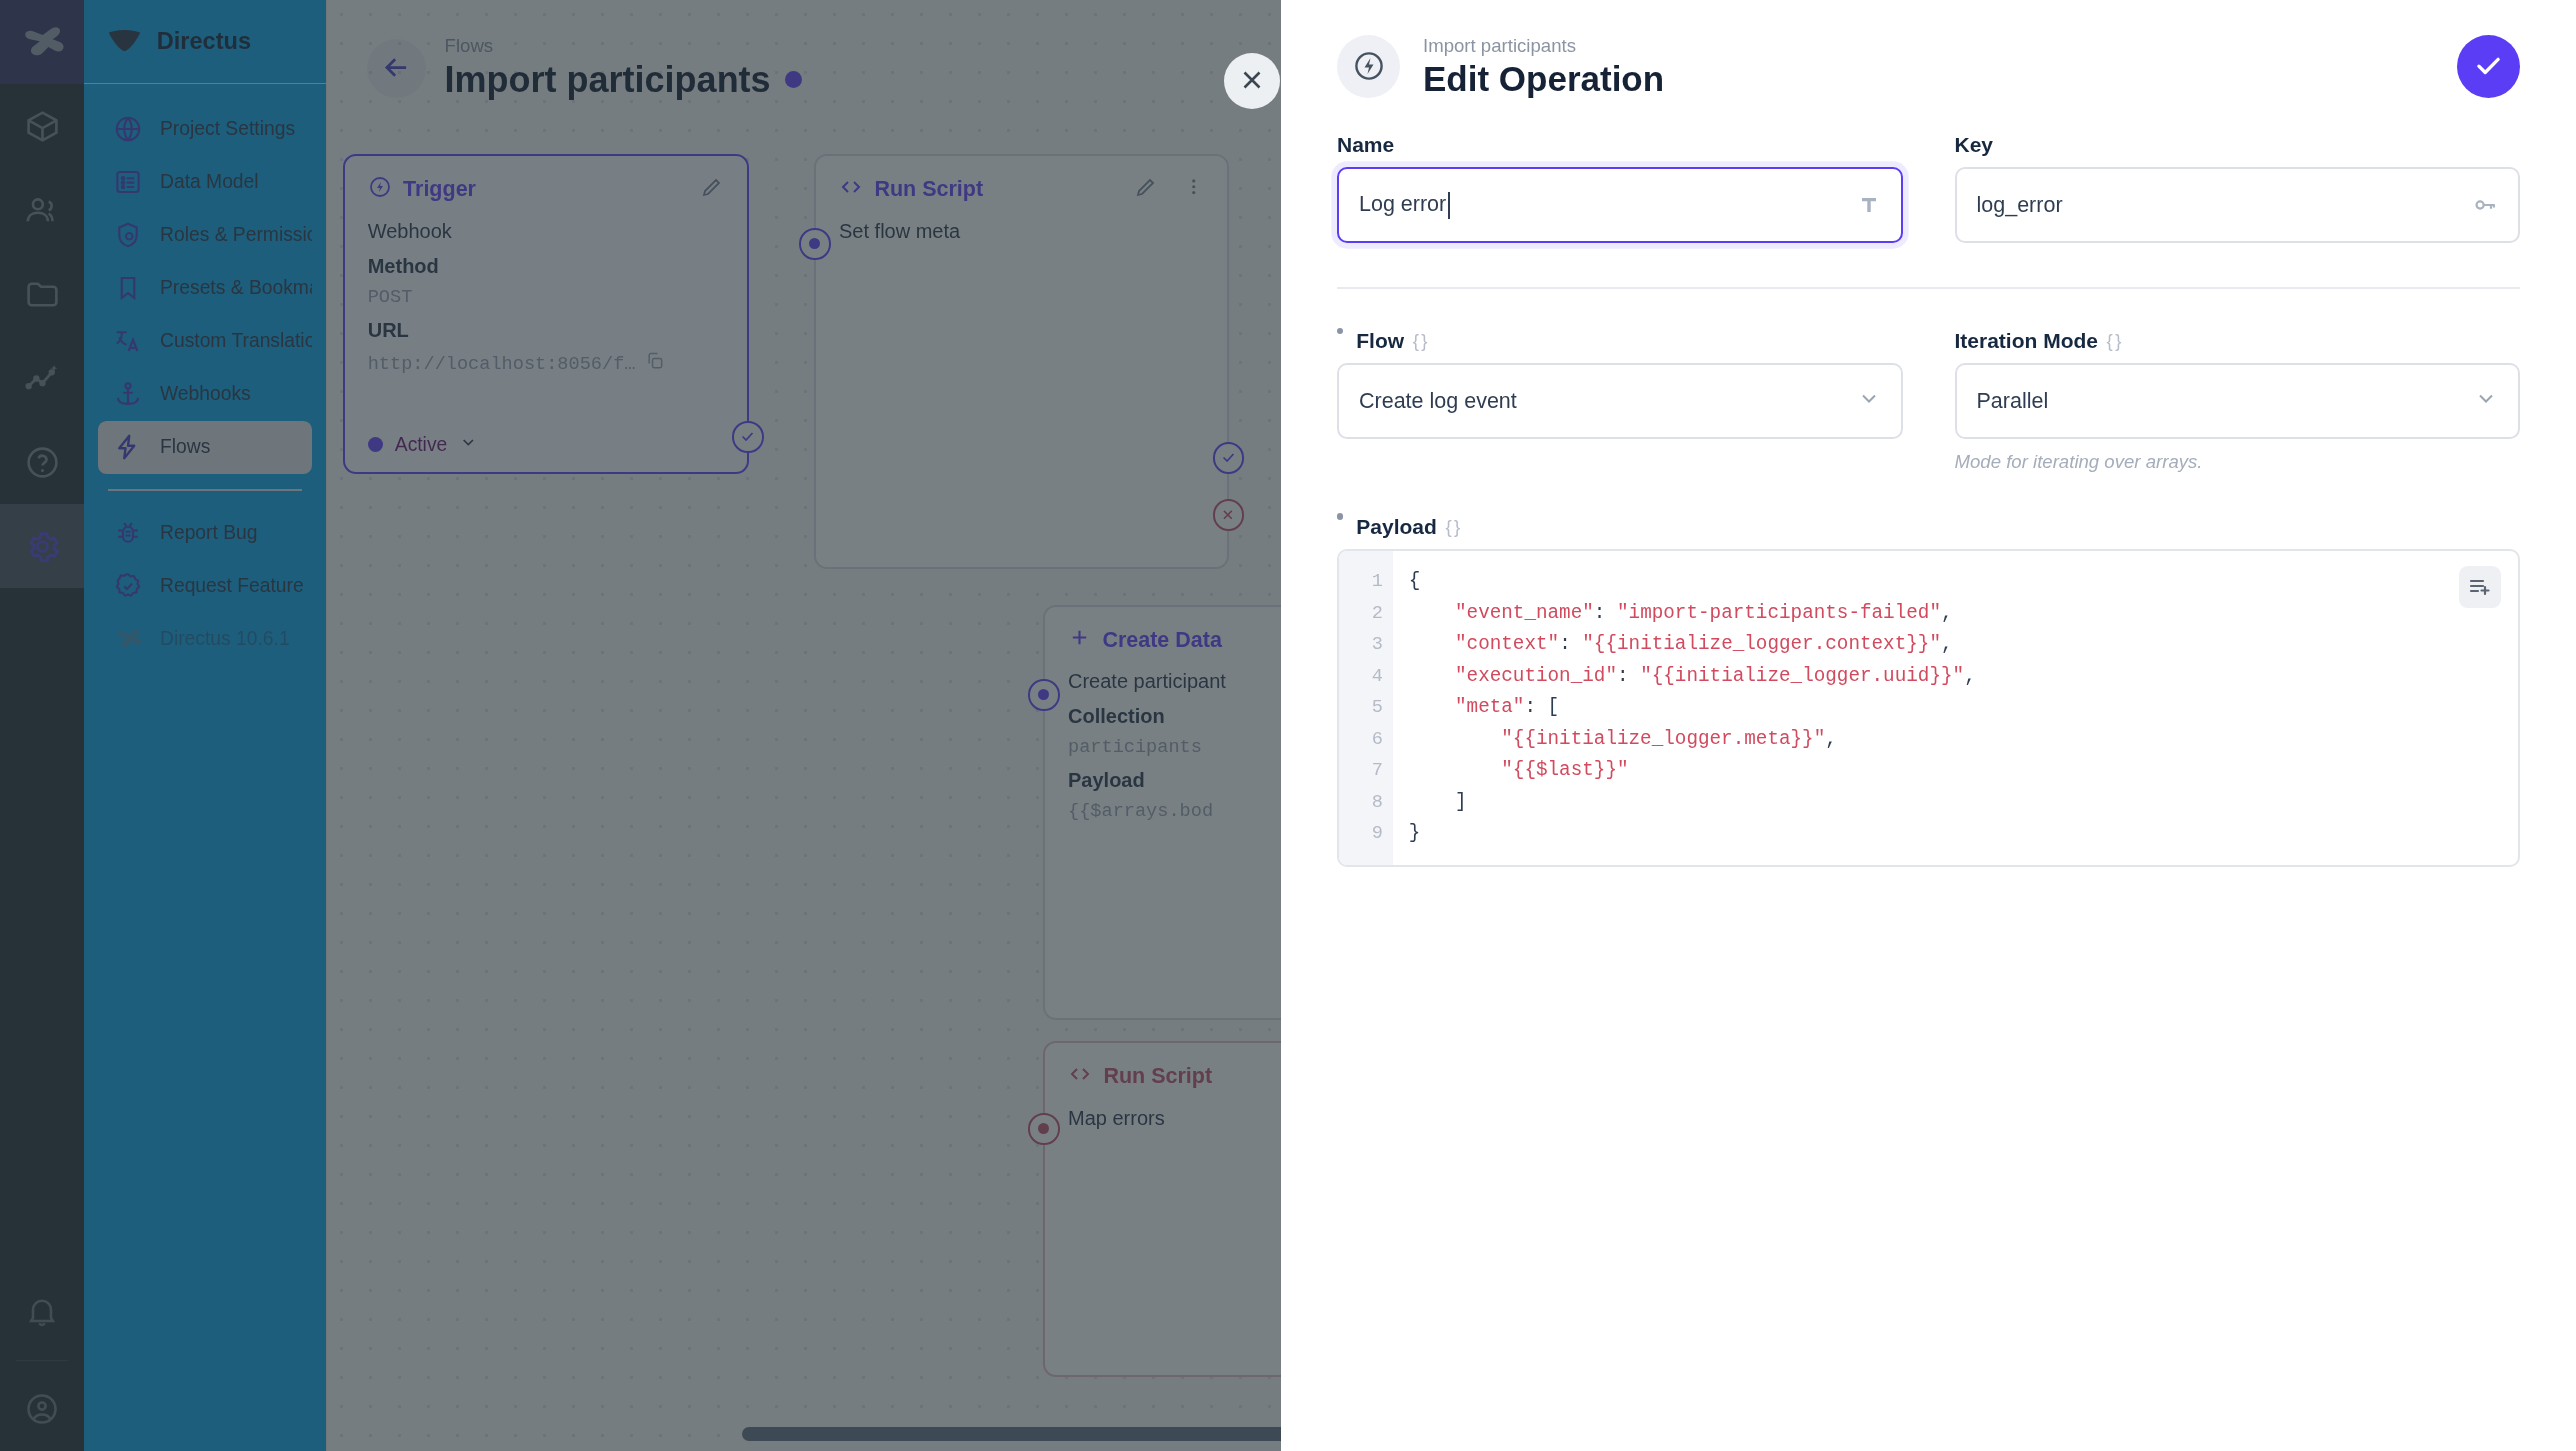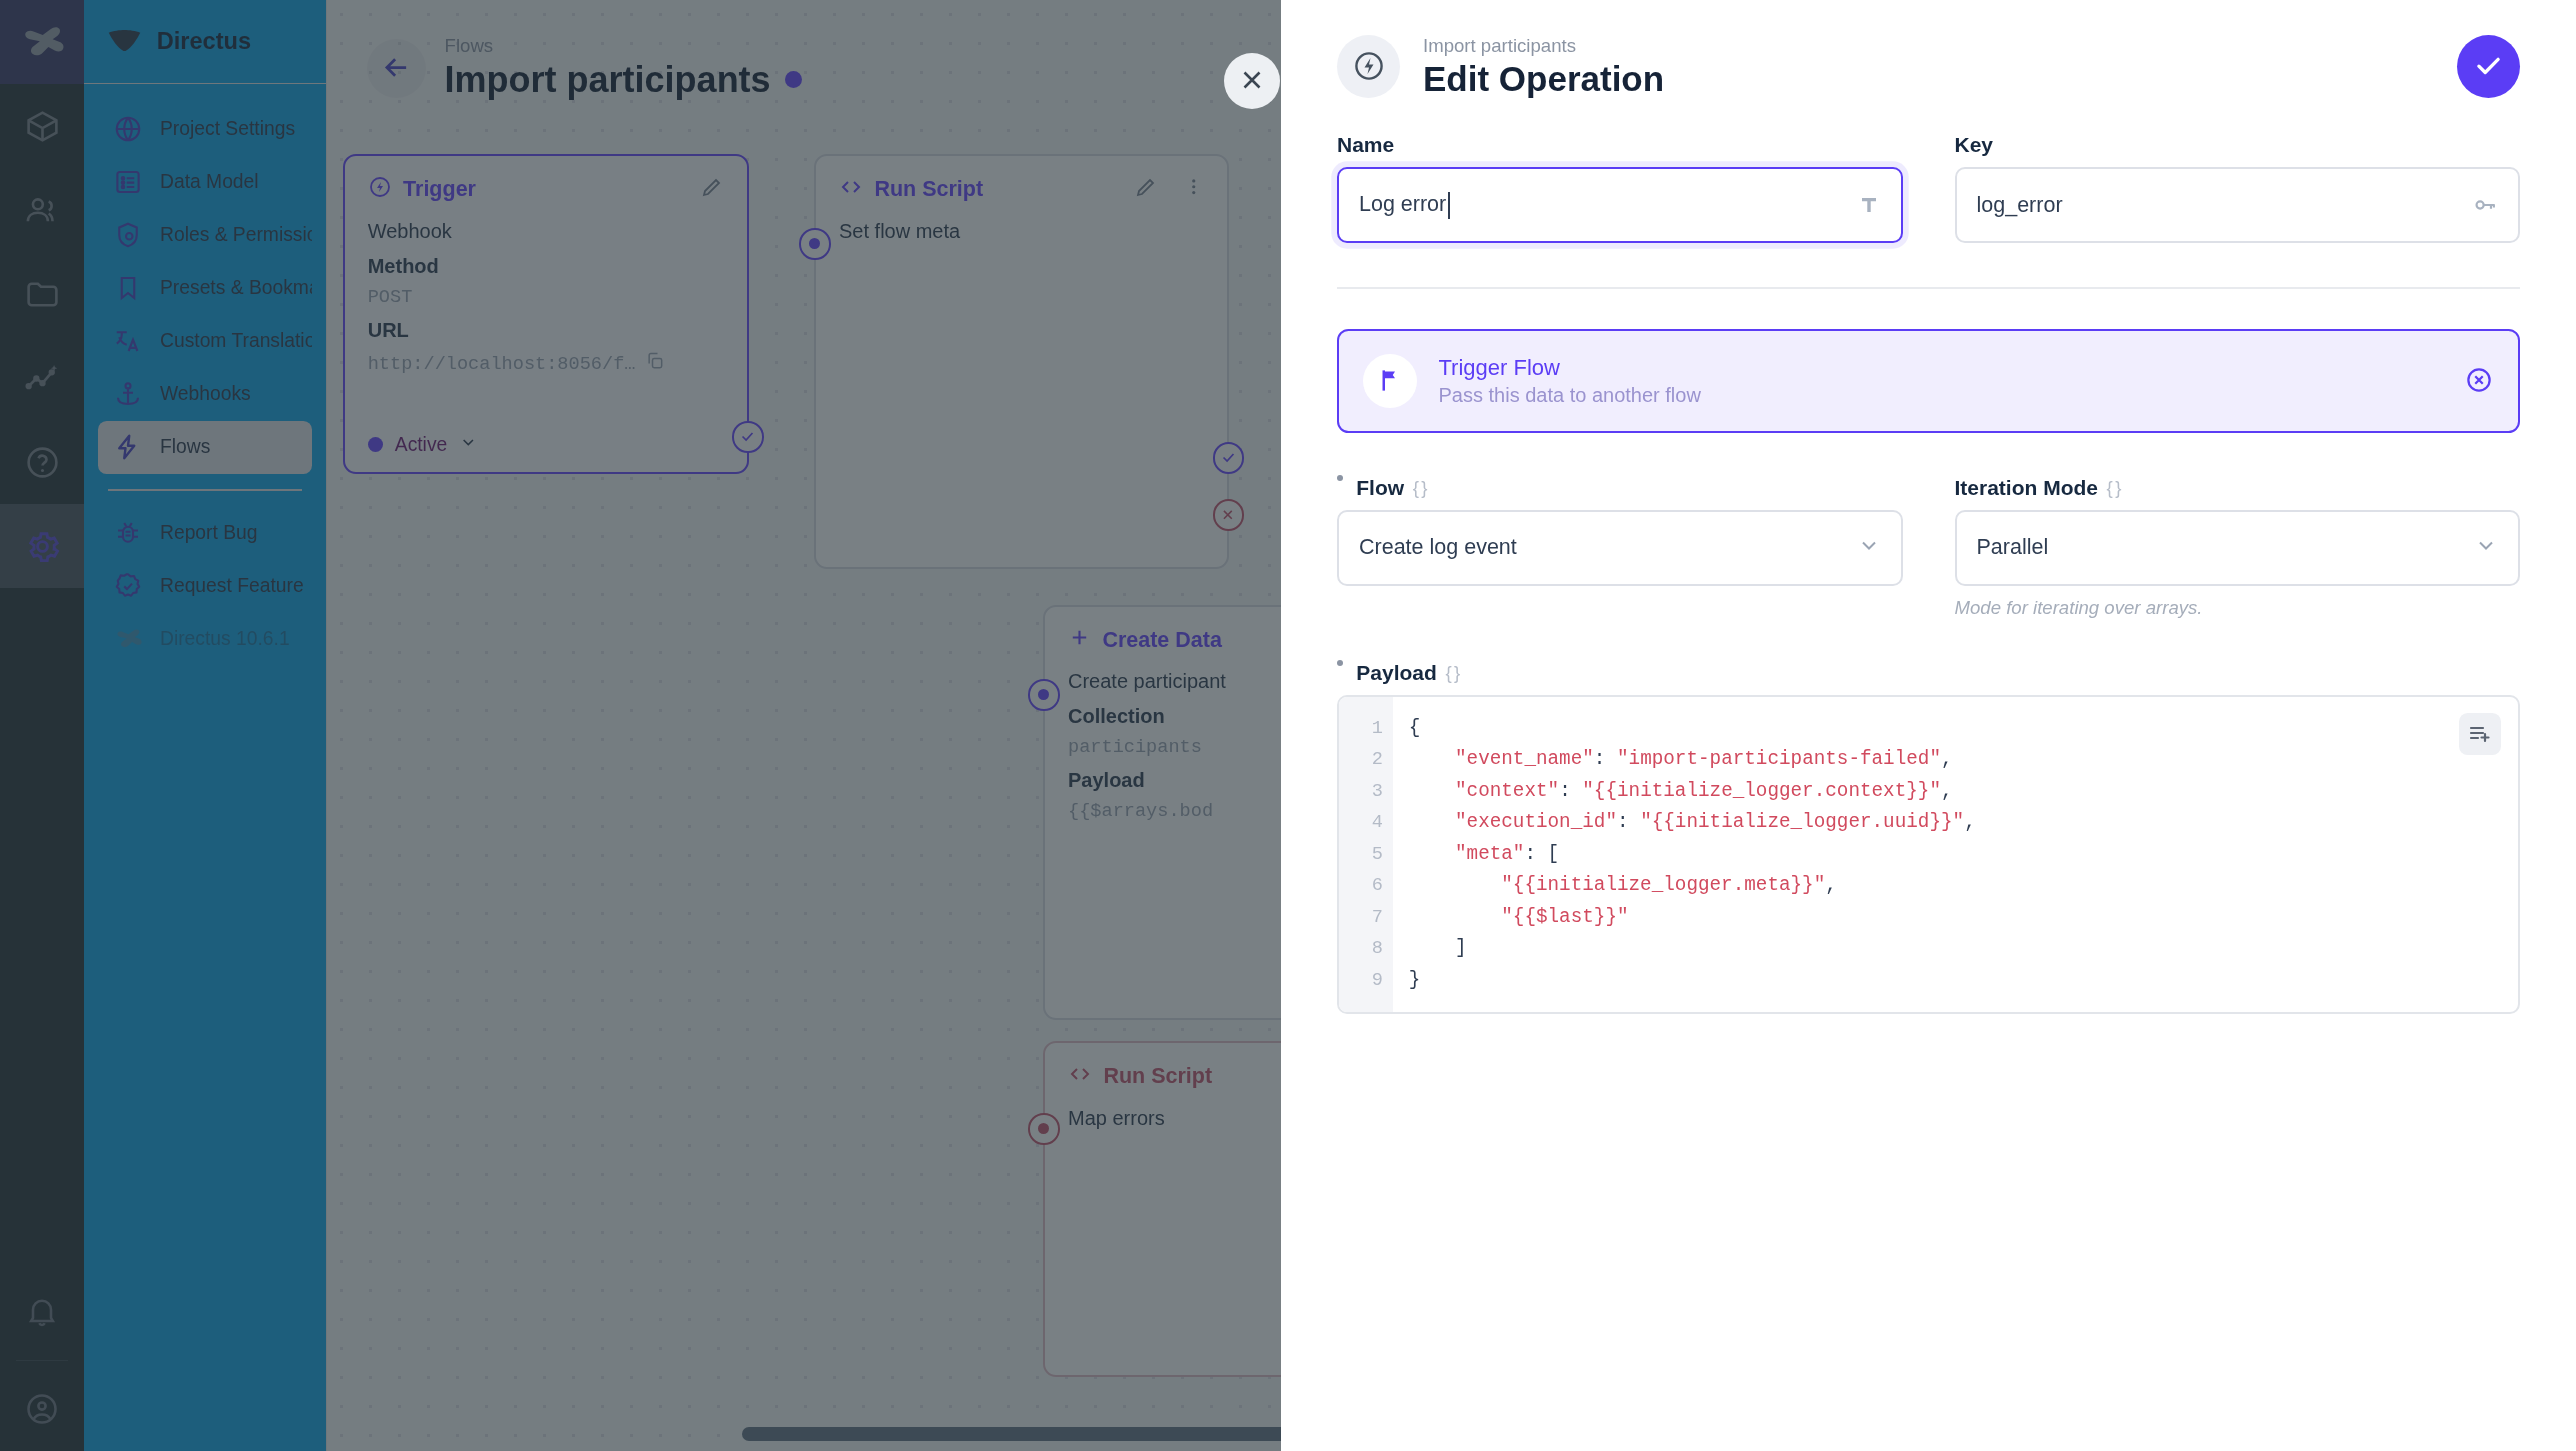--- a/index.html
+++ b/index.html
@@ -651,42 +651,20 @@
               <circle cx="7.5" cy="12" r="3.3"></circle>
               <path d="M10.8 12H21M17.5 12v3.4M20.2 12v2.4"></path>
             </svg>
         </span>
       </div>
     </div>
   </div>
 
   <div class="divider"></div>
 
-  <div class="trigger-card">
-    <div class="tc-avatar">
-      <span>
-        <svg width="27" height="27" viewBox="0 0 24 24" fill="none" stroke="#5b3df5" stroke-width="2.2">
-            <path d="M6 3v18"></path>
-            <path d="M6 4h10l-2 3 2 3H6z" fill="#5b3df5" stroke="none"></path>
-          </svg>
-      </span>
-    </div>
-    <div>
-      <div class="tc-title">Trigger Flow</div>
-      <div class="tc-sub">Pass this data to another flow</div>
-    </div>
-    <div class="tc-x">
-      <span>
-        <svg width="30" height="30" viewBox="0 0 24 24" fill="none" stroke="#5b3df5" stroke-width="1.8">
-            <circle cx="12" cy="12" r="8.5"></circle>
-            <path d="M9 9l6 6M15 9l-6 6"></path>
-          </svg>
-      </span>
-    </div>
-  </div>
 
   <div class="field-grid">
     <div>
       <div class="field-label req-dot">
         <span>Flow</span>
         <span class="braces">{ }</span>
       </div>
       <div class="select">
         <span class="val">Create log event</span>
         <span>

